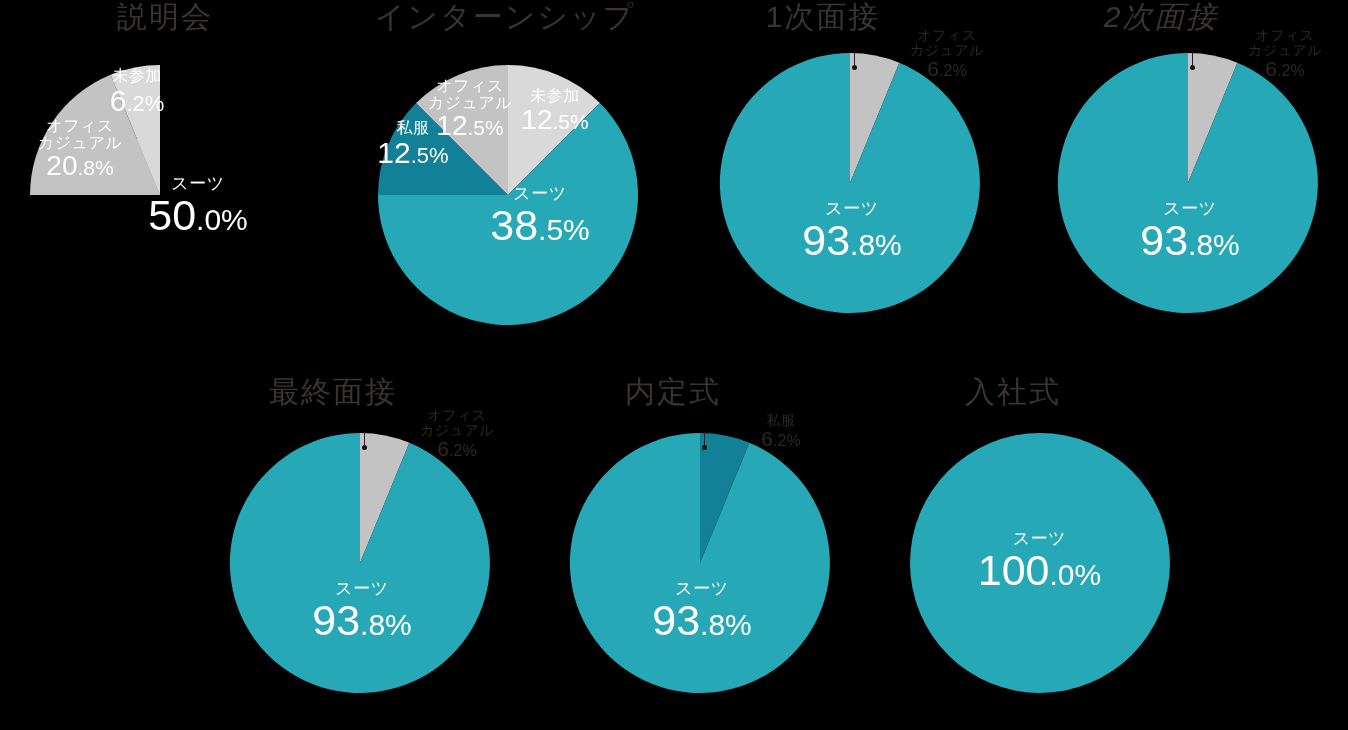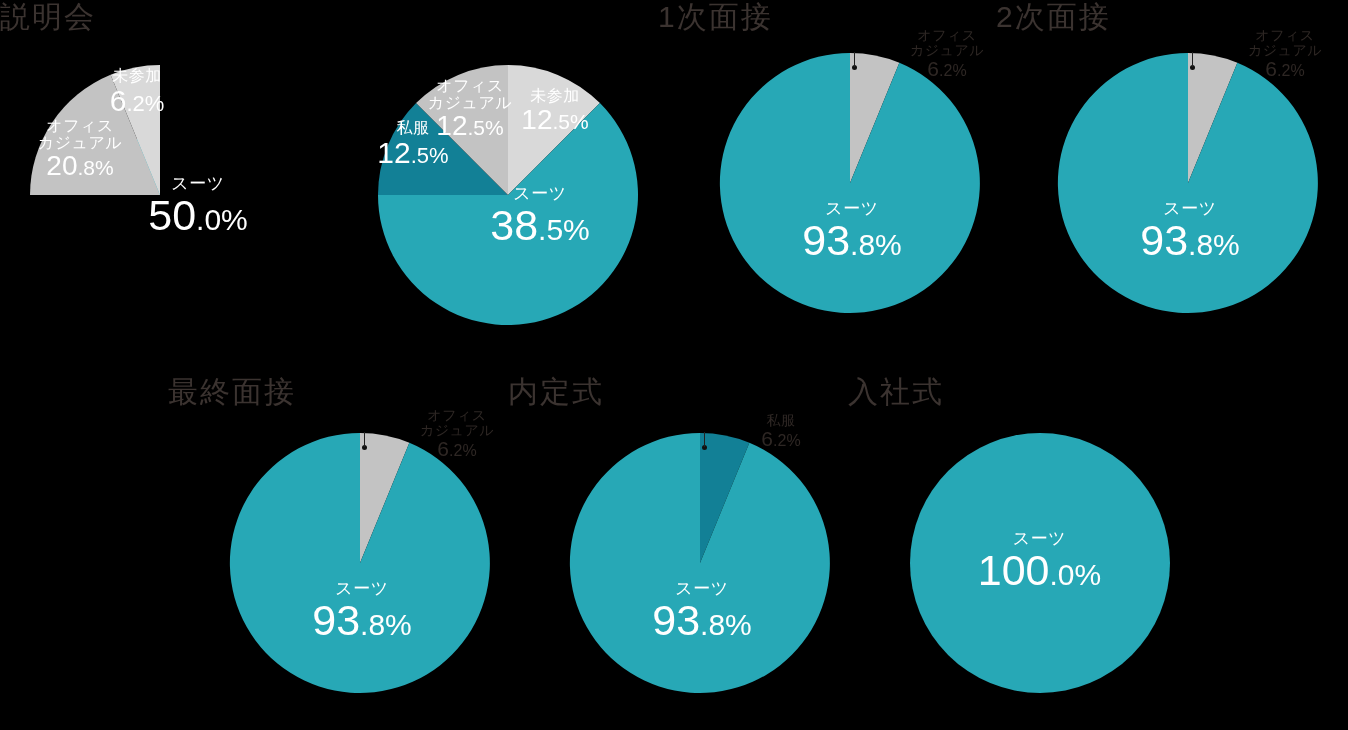--- a/index.html
+++ b/index.html
@@ -21,20 +21,21 @@
     background: #000000;
   }
   .chart-cell {
     position: absolute;
   }
   .chart-title {
     position: absolute;
     left: 0;
     top: 0;
     width: 100%;
+    text-align: center;
     color: #3b3330;
     font-size: 30px;
     letter-spacing: 2px;
     line-height: 1;
     white-space: nowrap;
     font-weight: 400;
   }
   .pie-wrap {
     position: absolute;
   }
@@ -132,20 +133,21 @@
       <span class="cat">カジュアル</span>
       <span class="pct"><span class="big">20</span><span class="small">.8%</span></span>
     </div>
     <div class="slice-label med" style="left:92px; top:68px; width:90px;">
       <span class="cat">未参加</span>
       <span class="pct"><span class="big">6</span><span class="small">.2%</span></span>
     </div>
   </div>
 
   <div class="chart-cell" style="left:340px; top:0px; width:330px; height:340px;">
+    <div class="chart-title" style="top:2px;">インターンシップ</div>
     <div class="pie-wrap" style="left:38px; top:65px;">
       <svg width="260" height="260" viewBox="0 0 260 260" aria-hidden="true">
 
         <path d="M130,130 L130,0 A130,130 0 0,1 221.92,38.08 Z" fill="#d9d9d9"></path>
 
         <path d="M130,130 L221.92,38.08 A130,130 0 1,1 0,130 Z" fill="#27a8b6"></path>
 
         <path d="M130,130 L0,130 A130,130 0 0,1 38.08,38.08 Z" fill="#128096"></path>
 
         <path d="M130,130 L38.08,38.08 A130,130 0 0,1 130,0 Z" fill="#c3c3c3"></path>
@@ -187,21 +189,21 @@
     <div class="leader-dot" style="left:172px; top:65px;"></div>
     <div class="leader-line" style="left:174px; top:52px; height:15px;"></div>
     <div class="callout-label" style="left:212px; top:28px; width:110px;">
       <span class="cat">オフィス</span>
       <span class="cat">カジュアル</span>
       <span class="pct"><span class="big">6</span><span class="small">.2%</span></span>
     </div>
   </div>
 
   <div class="chart-cell" style="left:1018px; top:0px; width:330px; height:340px;">
-    <div class="chart-title" style="top:2px; left:-22px;">2次面接</div>
+    <div class="chart-title" style="top:2px; left:-22px;font-style:italic;">2次面接</div>
     <div class="pie-wrap" style="left:40px; top:53px;">
       <svg width="260" height="260" viewBox="0 0 260 260" aria-hidden="true">
         <path d="M130,130 L130,0 A130,130 0 0,1 179.37,9.79 Z" fill="#c3c3c3"></path>
         <path d="M130,130 L179.37,9.79 A130,130 0 1,1 130,0 Z" fill="#27a8b6"></path>
       </svg>
     </div>
     <div class="slice-label" style="left:92px; top:200px; width:160px;">
       <span class="cat">スーツ</span>
       <span class="pct"><span class="big">93</span><span class="small">.8%</span></span>
     </div>

